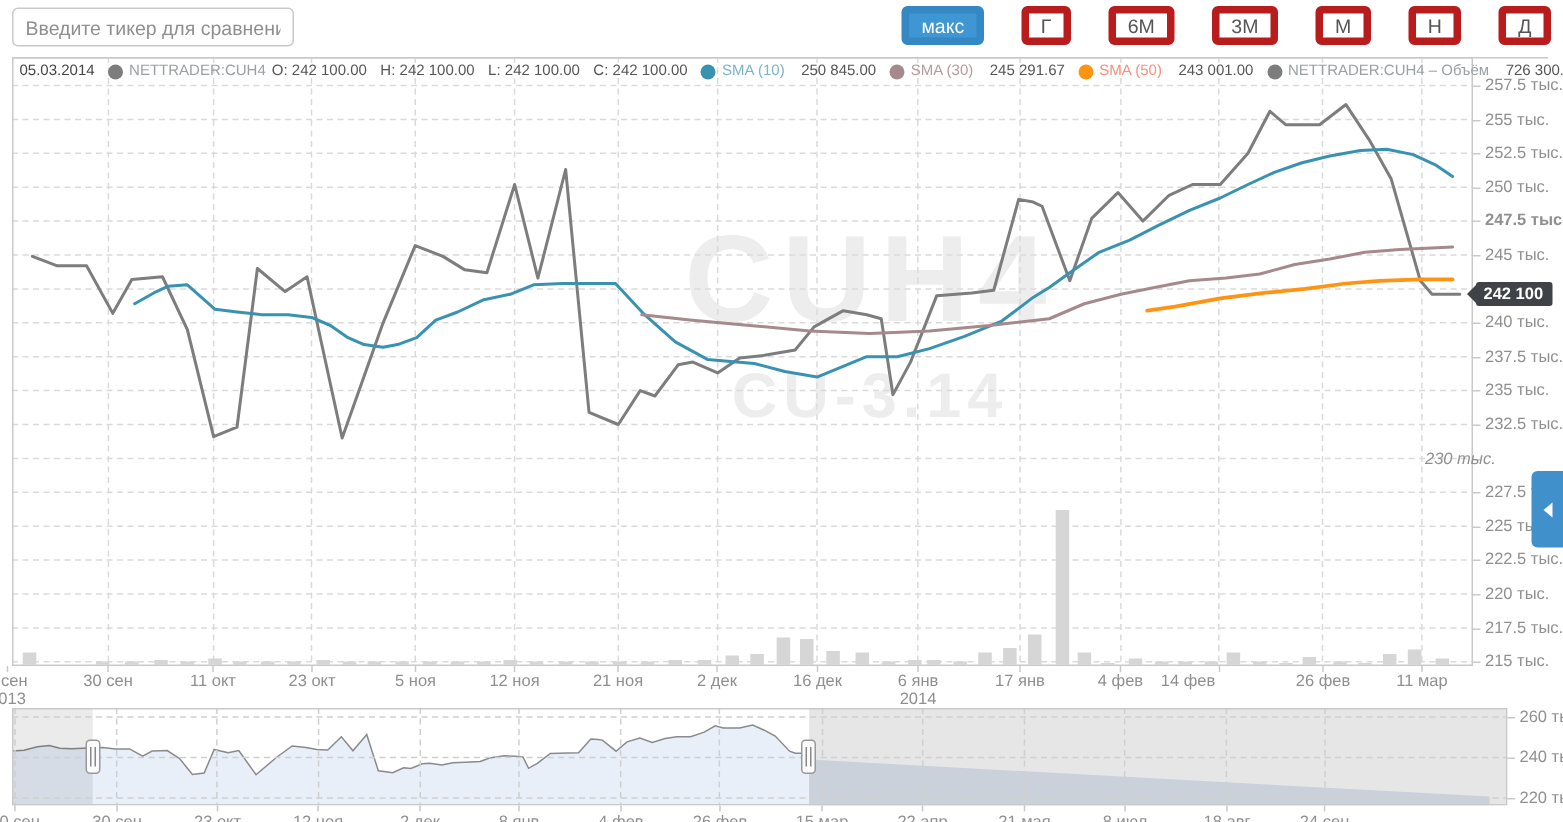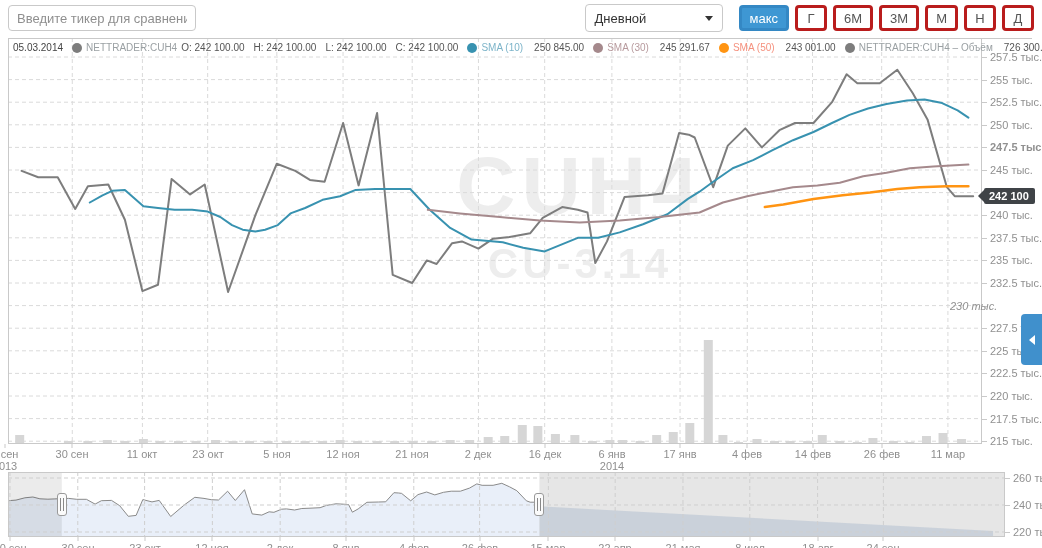--- a/index.html
+++ b/index.html
@@ -6,22 +6,22 @@
   .screen{position:relative;width:1042px;height:548px;background:#fff;overflow:hidden;
           font-family:"Liberation Sans",sans-serif;-webkit-font-smoothing:antialiased;}
   
   .compare-input{position:absolute;left:8px;top:5px;width:170px;height:24px;border:1px solid #c9c9c9;
                  border-radius:4px;padding:0 8px;font-family:"Liberation Sans",sans-serif;font-size:13px;color:#444;outline:none;}
   .compare-input::placeholder{color:#8f8f8f;}
   .controls{position:absolute;top:4px;right:8px;display:flex;align-items:center;gap:6px;}
   .select{width:118px;height:26px;border:1px solid #c9c9c9;border-radius:4px;background:#fff;display:flex;
           align-items:center;justify-content:space-between;padding:0 9px;font-size:13px;color:#333;margin-right:10px;cursor:pointer;}
   .select .car{width:0;height:0;border-left:4px solid transparent;border-right:4px solid transparent;border-top:5px solid #333;}
-  .rbtn{height:26px;min-width:32px;padding:0 8px;border:3px solid #b91c1c;border-radius:4px;background:#fff;
-        font-family:"Liberation Sans",sans-serif;font-size:13px;color:#555;cursor:pointer;display:flex;align-items:center;justify-content:center;}
+  .rbtn{height:26px;min-width:32px;padding:0 8px;border:5px solid #b91c1c;border-radius:4px;background:#fff;
+        font-family:"Liberation Sans",sans-serif;font-size:13px;color:#555;cursor:pointer;display:flex;align-items:center;justify-content:center;margin-left:19px;}
   .rbtn.active{background:#3e97d3;border-color:#3488c4;color:#fff;}
   
   .top-border{position:absolute;left:8px;top:38px;width:1024px;height:1px;background:#c9c9c9;}
   #main-plot{position:absolute;left:8px;top:38px;width:794px;height:406px;}
   
   .legend{position:absolute;left:13px;top:42px;display:flex;align-items:center;gap:9px;font-size:10px;
           color:#555;white-space:nowrap;}
   .legend .date{color:#444;}
   .lg-item{display:flex;align-items:center;gap:4px;cursor:pointer;}
   .dot{width:10px;height:10px;border-radius:50%;flex:0 0 auto;}
@@ -49,24 +49,20 @@
   .tab-arrow{width:0;height:0;border-top:5px solid transparent;border-bottom:5px solid transparent;border-right:6px solid #fff;}
 </style>
 </head>
 <body>
 
 <div class="screen">
 
   <input class="compare-input" placeholder="Введите тикер для сравнения" style="">
 
   <div class="controls">
-    <div class="select" role="combobox">
-      <span>Дневной</span>
-      <span class="car"></span>
-    </div>
     <div id="range-buttons" style="display:flex;gap:6px;">
         <button class="rbtn active">макс</button>
         <button class="rbtn">Г</button>
         <button class="rbtn">6М</button>
         <button class="rbtn">3М</button>
         <button class="rbtn">М</button>
         <button class="rbtn">Н</button>
         <button class="rbtn">Д</button>
       </div>
   </div>
@@ -261,21 +257,21 @@
       <div class="xtick" style="left: 545px; top: 444px;"></div>
       <div class="xlab" style="left: 545px; top: 448px;">16 дек</div>
       <div class="xtick" style="left: 612px; top: 444px;"></div>
       <div class="xlab" style="left: 612px; top: 448px;">6 янв</div>
       <div class="xlab" style="left: 612px; top: 460px;">2014</div>
       <div class="xtick" style="left: 680px; top: 444px;"></div>
       <div class="xlab" style="left: 680px; top: 448px;">17 янв</div>
       <div class="xtick" style="left: 747px; top: 444px;"></div>
       <div class="xlab" style="left: 747px; top: 448px;">4 фев</div>
       <div class="xtick" style="left: 813px; top: 444px;"></div>
-      <div class="xlab" style="left: 813px; top: 448px;">14 фев</div>
+      <div class="xlab" style="left: 792px; top: 448px;">14 фев</div>
       <div class="xtick" style="left: 882px; top: 444px;"></div>
       <div class="xlab" style="left: 882px; top: 448px;">26 фев</div>
       <div class="xtick" style="left: 948px; top: 444px;"></div>
       <div class="xlab" style="left: 948px; top: 448px;">11 мар</div>
     </div>
 
   <div class="badge" style="top: 188px;">242 100</div>
 
   <div id="nav-plot"><svg width="997" height="65" viewBox="0 0 997 65">
         <path d="M0.0,28.7 L8.0,28.1 L16.9,25.8 L24.9,25.0 L31.9,26.8 L39.9,27.2 L46.9,26.9 L60.6,26.4 L68.8,27.3 L78.4,27.3 L87.1,32.1 L93.4,28.7 L103.5,28.4 L111.7,33.7 L120.3,44.3 L128.1,43.4 L134.8,27.6 L144.0,29.9 L151.2,28.4 L162.7,44.5 L176.2,33.0 L186.8,25.3 L196.0,26.4 L203.2,27.7 L210.5,28.0 L219.6,19.2 L227.3,28.5 L236.5,17.7 L244.2,41.9 L253.8,43.1 L261.1,39.8 L265.9,40.3 L273.6,37.2 L278.4,36.9 L286.6,38.0 L293.8,36.5 L302.0,36.2 L312.1,35.7 L318.4,33.4 L328.0,31.8 L335.7,32.2 L340.6,32.6 L344.4,40.2 L350.2,36.9 L358.9,30.3 L370.4,30.0 L377.7,29.8 L385.9,20.7 L390.7,21.0 L393.6,21.4 L402.7,28.8 L410.0,22.6 L418.6,20.0 L426.8,22.9 L435.5,20.3 L443.2,19.2 L452.4,19.2 L461.5,16.1 L468.8,11.9 L474.1,13.3 L485.1,13.3 L493.8,11.3 L501.5,14.8 L508.8,18.7 L518.4,28.8 L522.2,30.2 L531.4,30.2 L531.4,65 L0,65 Z" fill="#e9eff9"></path>

